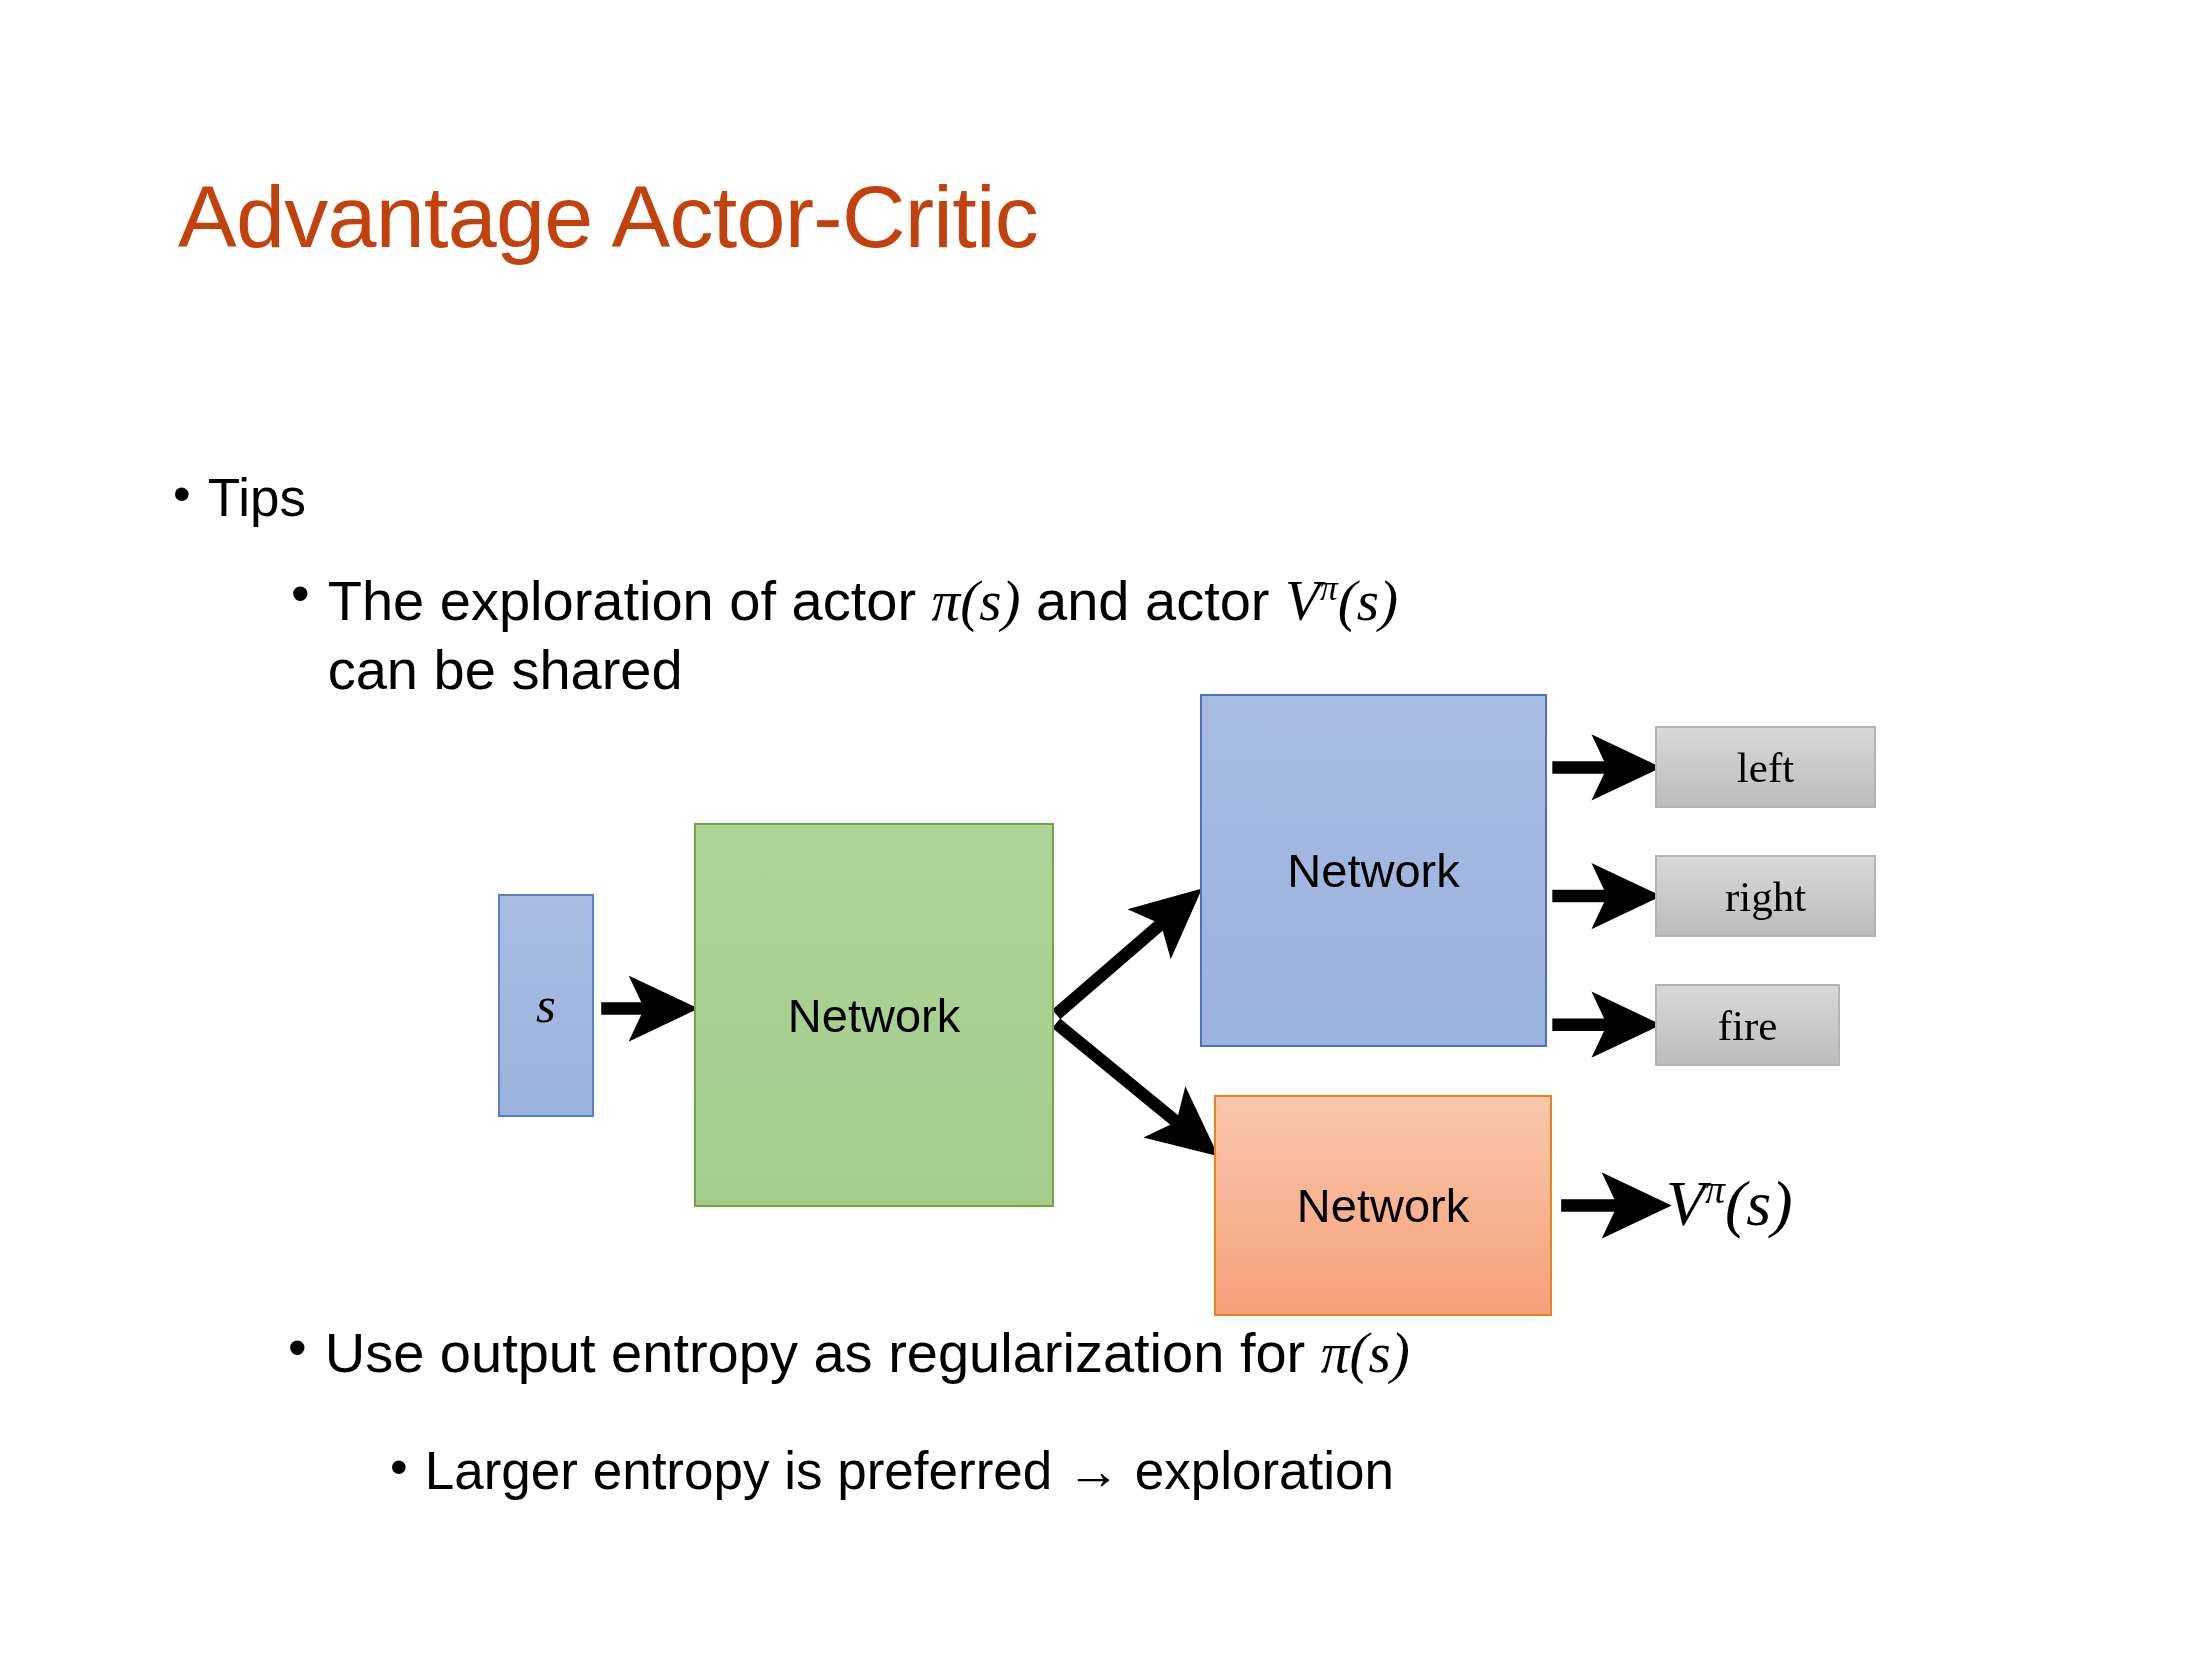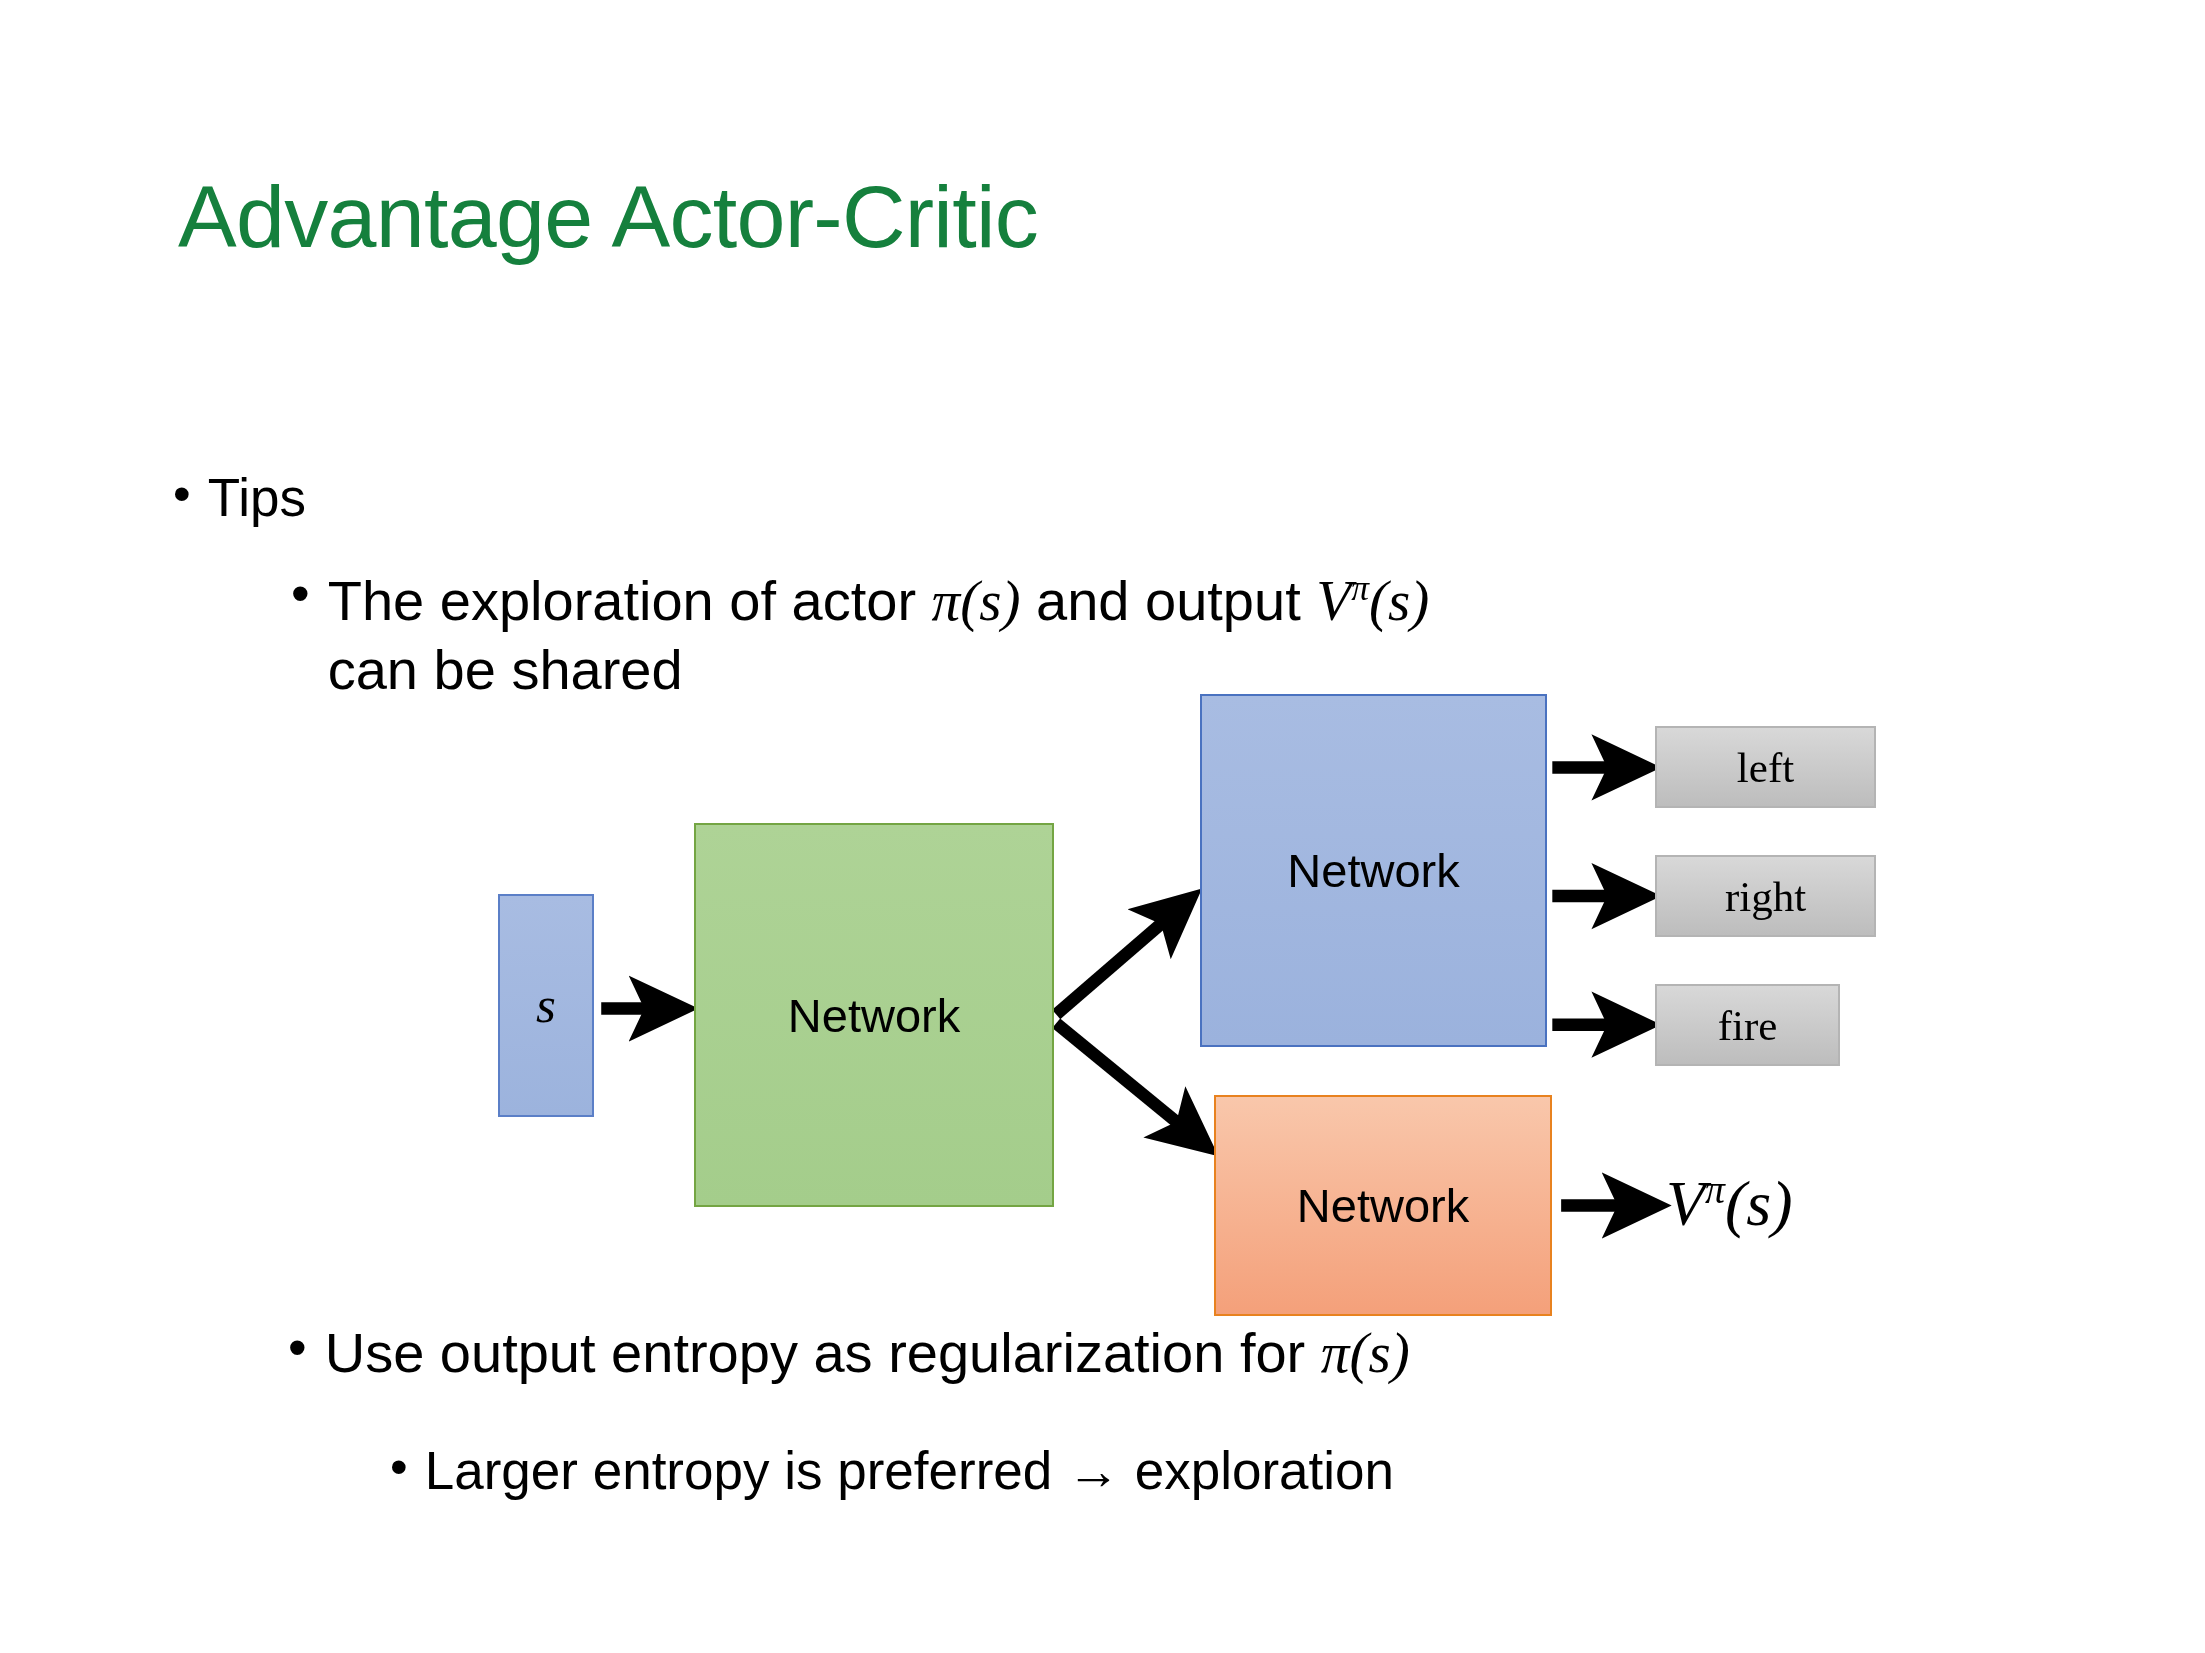--- a/index.html
+++ b/index.html
@@ -19,21 +19,21 @@
   
   #slide-title {
     position: absolute;
     left: 178px;
     top: 171px;
     font-size: 88px;
     line-height: 1.05;
     font-weight: 400;
     letter-spacing: -0.7px;
     white-space: nowrap;
-    color: #15803d;
+    color: #c2410c;
   }
 
   
   .bullet-row {
     position: absolute;
     display: flex;
     align-items: flex-start;
     white-space: nowrap;
   }
   .bullet-dot {
@@ -188,21 +188,21 @@
 
 <div id="slide-title">Advantage Actor-Critic</div>
 
 <div class="bullet-row" id="bullet-tips">
   <span class="bullet-dot">•</span>
   <span class="bullet-text">Tips</span>
 </div>
 
 <div class="bullet-row" id="bullet-params">
   <span class="bullet-dot">•</span>
-  <span class="bullet-text"><span>The exploration of actor </span><span class="math">π(s)</span><span>  and output </span><span class="math"><span>V</span><sup>π</sup><span>(s)</span></span><br><span>can be shared</span></span>
+  <span class="bullet-text"><span>The exploration of actor </span><span class="math">π(s)</span><span>  and actor </span><span class="math"><span>V</span><sup>π</sup><span>(s)</span></span><br><span>can be shared</span></span>
 </div>
 
 <div id="diagram">
   <svg width="2205" height="1654" viewBox="0 0 3000 2250">
     <defs>
       <marker id="arrowhead" markerWidth="6" markerHeight="6" refX="4.4" refY="3" orient="auto" markerUnits="strokeWidth">
         <path d="M0,0.35 L5.6,3 L0,5.65 L1.25,3 Z" fill="#000000"></path>
       </marker>
     </defs>
 

